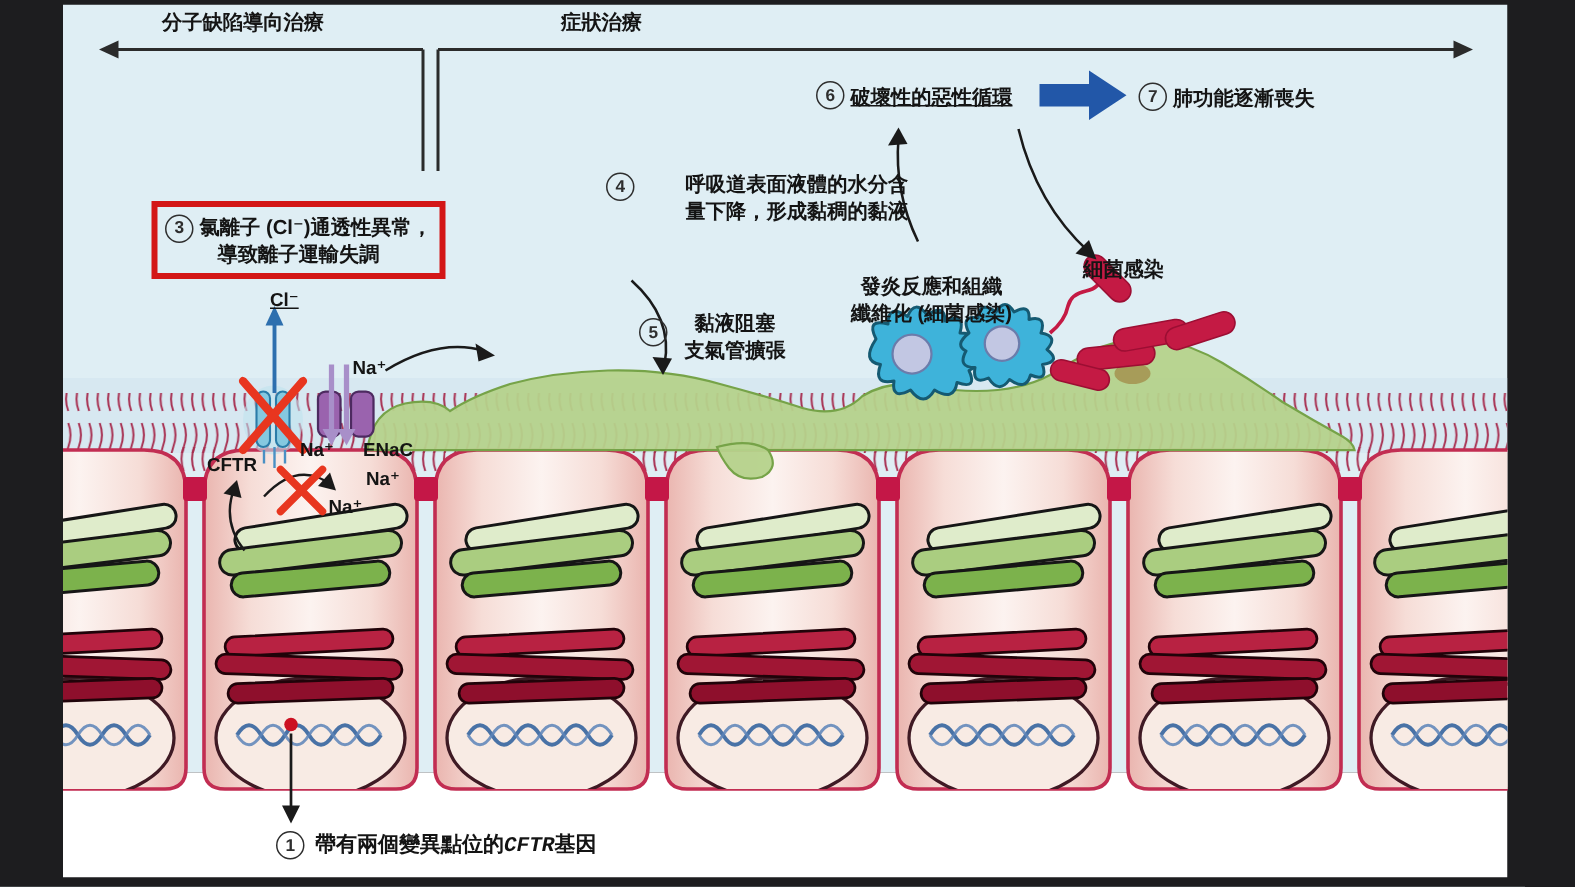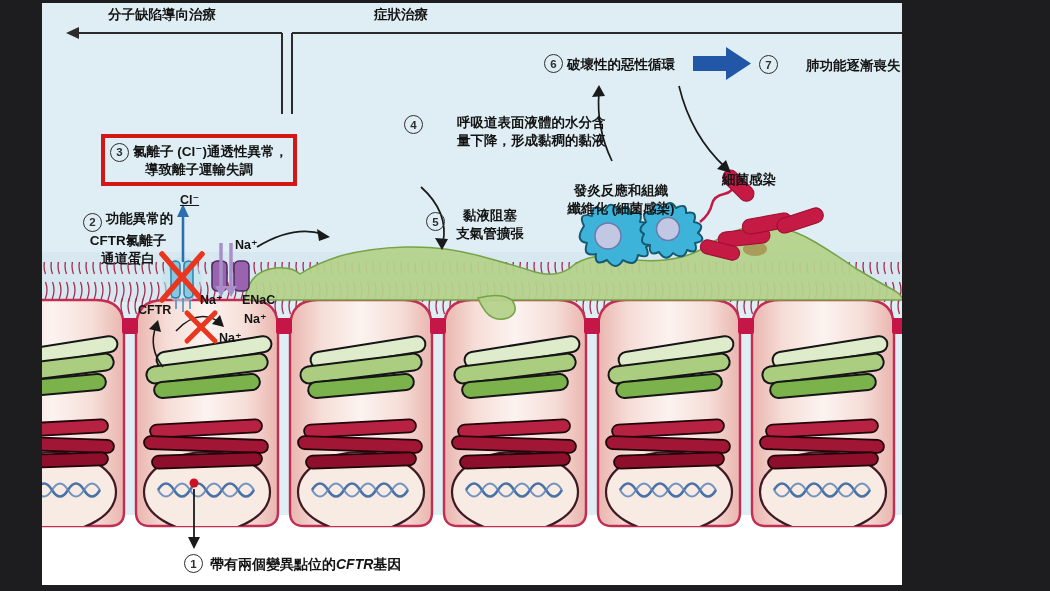--- a/index.html
+++ b/index.html
@@ -1,21 +1,21 @@
 <!DOCTYPE html>
 <html><head>
 <meta charset="utf-8">
 <style>
   html,body{margin:0;padding:0;background:#1d1d1f;}
-  .page{position:relative;width:902px;height:591px;background:#1d1d1f;overflow:hidden;
+  .page{position:relative;width:1050px;height:591px;background:#1d1d1f;overflow:hidden;
         font-family:"Liberation Sans","DejaVu Sans",sans-serif;color:#141414;}
   .canvas-svg{position:absolute;left:42px;top:3px;}
   .lbl{position:absolute;font-weight:bold;color:#141414;white-space:nowrap;}
   .f13{font-size:13.5px;line-height:17.5px;}
-  .f14{font-size:14px;line-height:18px;}
+  .f14{font-size:14px;line-height:18px;font-family:Liberation Mono, monospace;}
   .f12{font-size:12.5px;line-height:14px;}
   .center{text-align:center;white-space:normal;}
   .numcircle{display:inline-flex;width:17px;height:17px;border:1.6px solid #2e2e2e;border-radius:50%;
              align-items:center;justify-content:center;font-size:11.5px;font-weight:bold;color:#2e2e2e;
              background:transparent;vertical-align:-3px;}
   .abscircle{position:absolute;}
   .red-box{position:absolute;left:101px;top:134px;width:196px;height:52px;border:4px solid #d31616;
            box-sizing:border-box;display:flex;flex-direction:column;align-items:center;justify-content:center;}
   .red-box .row{display:flex;align-items:center;gap:4px;font-weight:bold;font-size:13.5px;line-height:16px;}
   .italic{font-style:italic;}
@@ -199,26 +199,20 @@
   <div class="red-box">
     <div class="row">
       <span class="numcircle">3</span>
       <span>氯離子 (Cl⁻)通透性異常，</span>
     </div>
     <div class="row">
         <span>導致離子運輸失調</span>
       </div>
   </div>
 
-  <div class="lbl f13 center" style="left:52px;top:210px;width:152px;">
-    <span class="numcircle">2</span>
-    <span>功能異常的</span><br>
-    <span>CFTR氯離子</span><br>
-    <span>通道蛋白</span>
-  </div>
 
   <div class="lbl f12" style="left:180px;top:193px;text-decoration:underline;">Cl⁻</div>
   <div class="lbl f12" style="left:235px;top:238px;">Na⁺</div>
   <div class="lbl f12" style="left:138px;top:303px;">CFTR</div>
   <div class="lbl f12" style="left:200px;top:293px;">Na⁺</div>
   <div class="lbl f12" style="left:242px;top:293px;">ENaC</div>
   <div class="lbl f12" style="left:244px;top:312px;">Na⁺</div>
   <div class="lbl f12" style="left:219px;top:331px;">Na⁺</div>
 
   <span class="numcircle abscircle" style="left:404px;top:115px;">4</span>
@@ -234,23 +228,23 @@
   </div>
 
   <div class="lbl f13 center" style="left:548px;top:182px;width:146px;">
     <span>發炎反應和組織</span><br>
     <span>纖維化 (細菌感染)</span>
   </div>
 
   <div class="lbl f13" style="left:722px;top:171px;">細菌感染</div>
 
   <span class="numcircle abscircle" style="left:544px;top:54px;">6</span>
-  <div class="lbl f13" style="left:567px;top:56px;">破壞性的惡性循環</div>
+  <div class="lbl f13" style="left:567px;top:56px;text-decoration:underline;">破壞性的惡性循環</div>
 
   <span class="numcircle abscircle" style="left:759px;top:55px;">7</span>
-  <div class="lbl f13" style="left:806px;top:57px;text-align:center;">肺功能逐漸喪失</div>
+  <div class="lbl f13" style="left:782px;top:57px;text-align:center;">肺功能逐漸喪失</div>
 
   <span class="numcircle abscircle" style="left:184px;top:554px;">1</span>
   <div class="lbl f14" style="left:210px;top:555px;">
     <span>帶有兩個變異點位的</span><span class="italic">CFTR</span><span>基因</span>
   </div>
 
 </div>
 
 </body></html>

